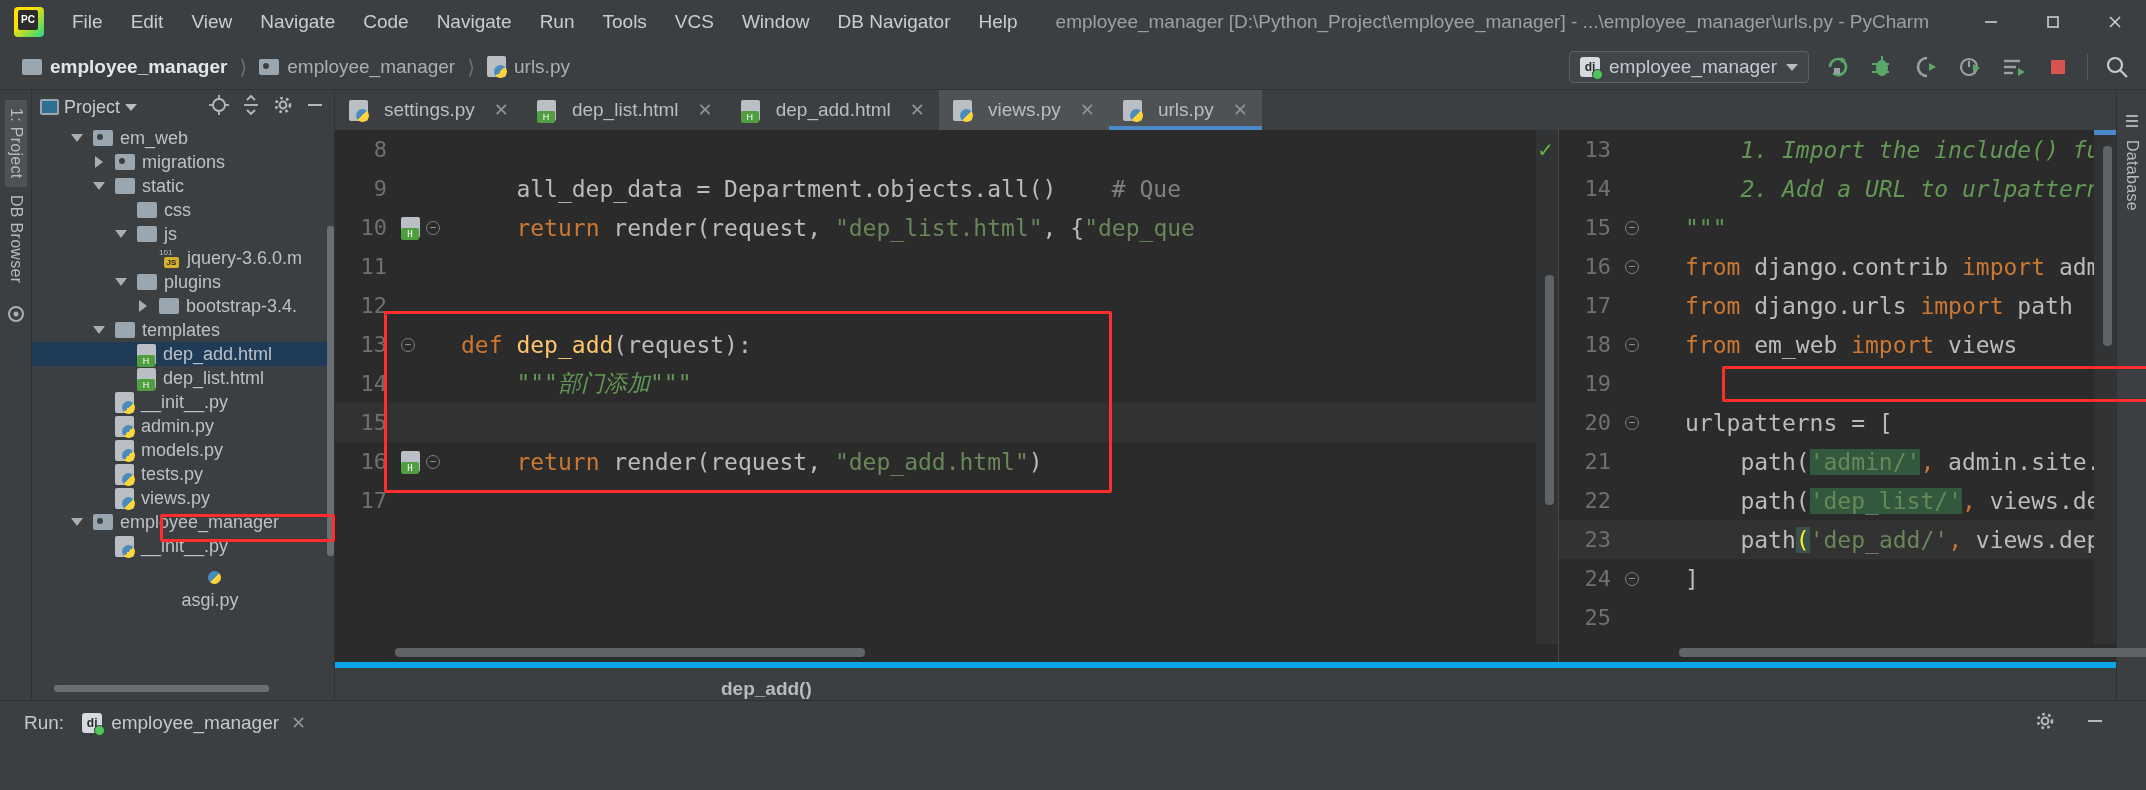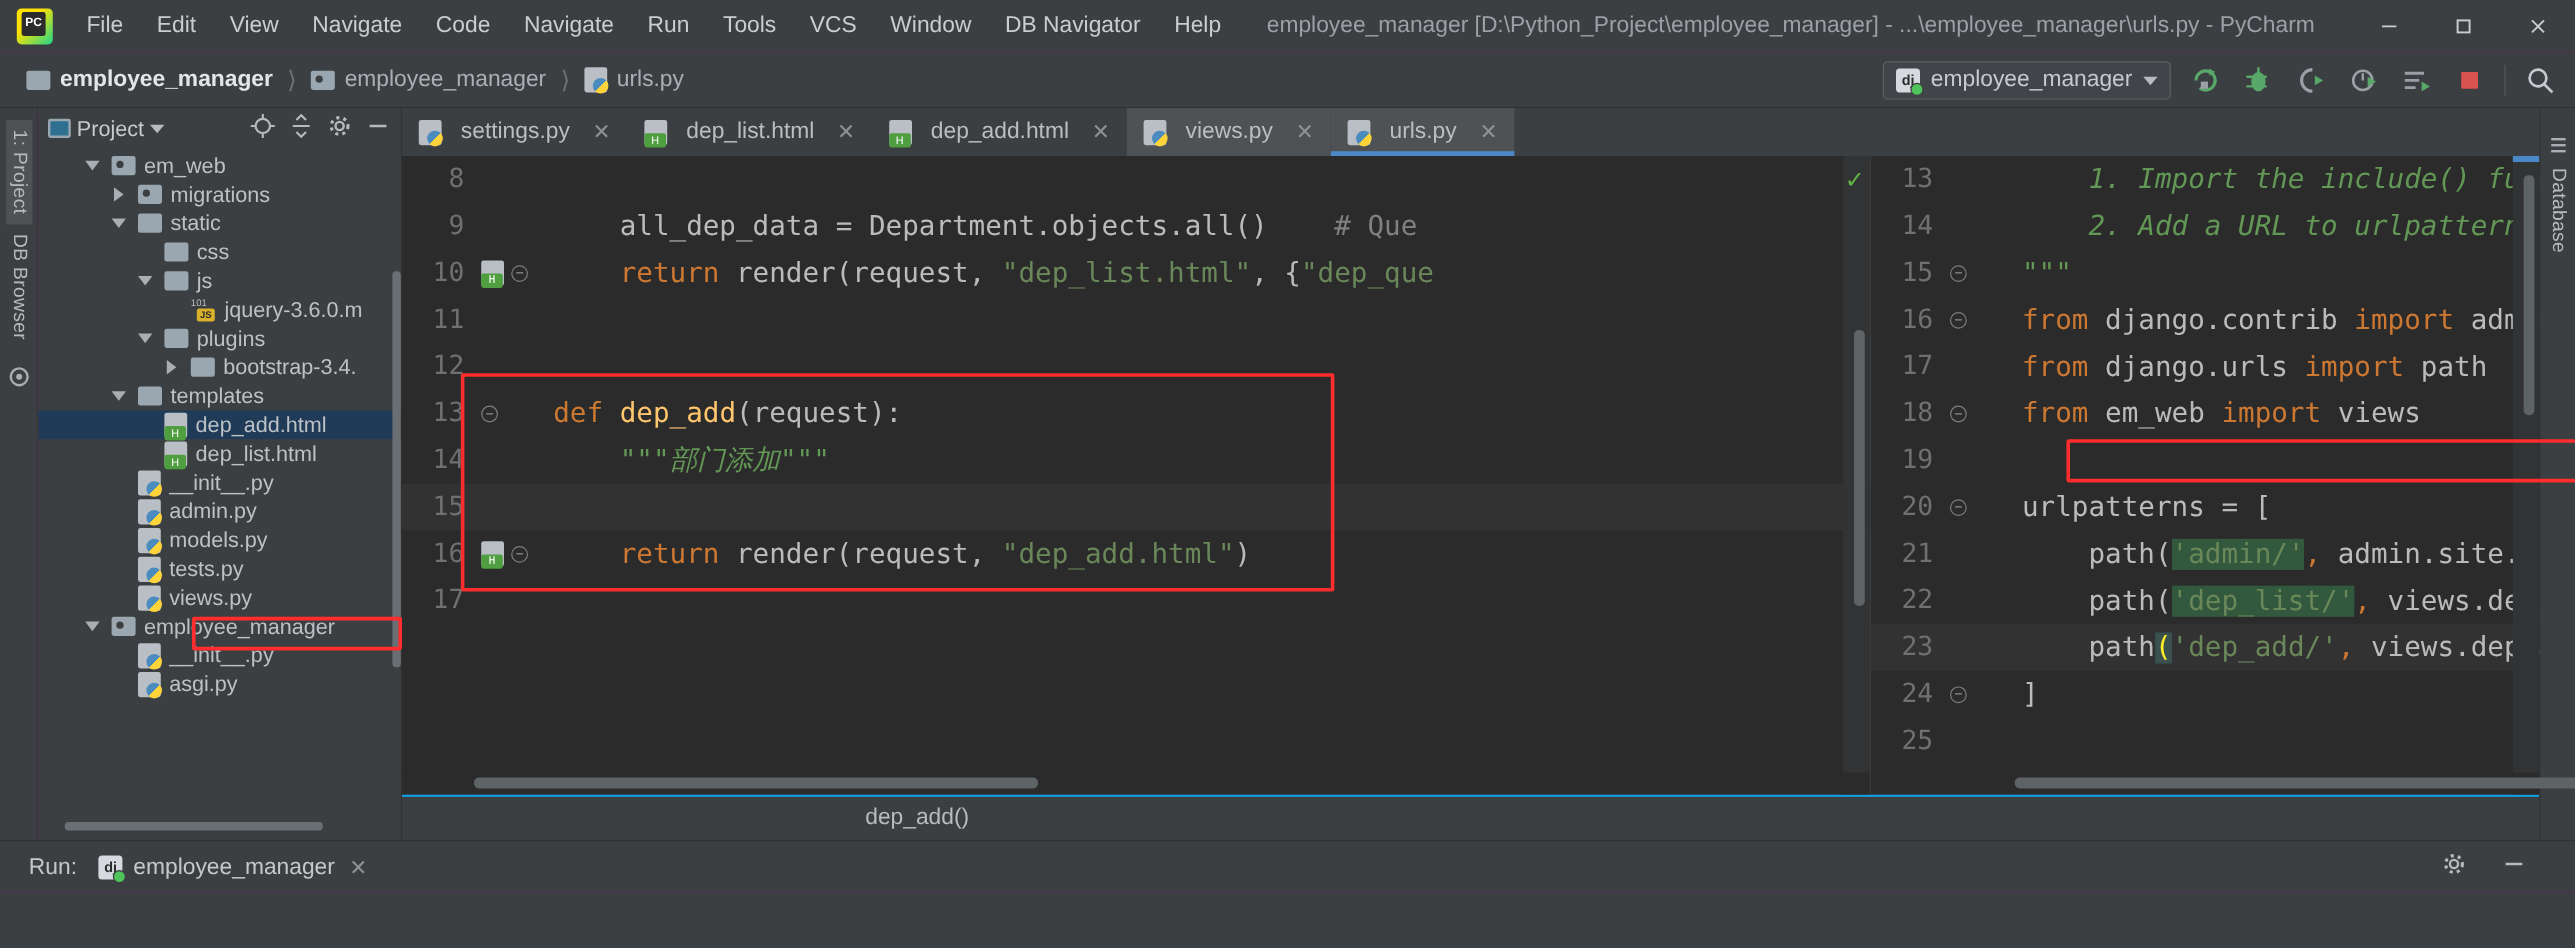--- a/index.html
+++ b/index.html
@@ -2,21 +2,21 @@
 <html><head>
 <meta charset="utf-8">
 <style>
   * { box-sizing: border-box; margin:0; padding:0; }
   html,body { background:#3c3f41; }
   body {
     width:2146px; height:790px;
     font-family:"Liberation Sans", sans-serif;
     color:#bbbbbb; overflow:hidden; position:relative;
   }
-  .app { width:2146px; height:744px; display:flex; flex-direction:column; background:#a21caf; }
+  .app { width:2146px; height:744px; display:flex; flex-direction:column; background:#0f172a; }
 
   
   .titlebar { height:44px; background:#3c3f41; display:flex; align-items:center; flex:0 0 44px; position:relative; }
   .pc-logo { width:30px; height:30px; margin:0 14px 0 14px; border-radius:4px;
      background:linear-gradient(135deg,#ffe100 0%,#ffe100 35%,#21d789 100%); position:relative; flex:0 0 auto;}
   .pc-logo:after{ content:"PC"; position:absolute; left:4px; top:3px; width:20px;height:20px;
      background:#2b2b2b; color:#fff; font-size:10px; font-weight:bold; line-height:20px; text-align:center; border-radius:2px;}
   .menu { display:flex; align-items:center; gap:0px; }
   .menu-item { font-size:19px; color:#c8cdd2; padding:4px 14px; white-space:nowrap; cursor:default; }
   .win-title { font-size:19px; color:#9aa0a6; margin-left:24px; white-space:nowrap; }
@@ -110,22 +110,22 @@
   .paren { background:#3b514d; color:#ffef28; }
 
   .hscroll { height:18px; background:#2b2b2b; position:relative; flex:0 0 18px;}
   .hthumb { position:absolute; height:9px; background:#5e6366; border-radius:4px; top:4px; }
   .vthumb { position:absolute; width:9px; background:#5e6366; border-radius:4px; right:4px;}
 
   .markerbar { position:absolute; right:0; top:0; bottom:0; width:22px; background:#313335; }
   .mk-ok { position:absolute; right:4px; top:8px; color:#62b543; font-size:20px; }
   .mk-blue { position:absolute; left:0; top:0; width:100%; height:5px; background:#4a88c7; }
 
-  .status { height:38px; background:#3c3f41; display:flex; align-items:center; padding-left:386px; flex:0 0 38px;
-            font-size:19px; color:#b6bbc0; border-top:2px solid #0ea5e9;}
+  .status { height:38px; background:#3c3f41; display:flex; align-items:flex-end; padding-left:386px; flex:0 0 38px;
+            font-size:19px; color:#b6bbc0; border-top:6px solid #0ea5e9;font-weight:bold;}
 
   
   .runrow { height:44px; background:#3c3f41; display:flex; align-items:center; gap:18px; padding-left:24px; flex:0 0 44px; border-top:1px solid #323232; position:relative;}
   .runlabel { font-size:19px; color:#c3c8cd; }
   .runtab { display:flex; align-items:center; gap:9px; font-size:19px; color:#c3c8cd; }
   .gear { position:absolute; right:90px; }
   .minus { position:absolute; right:40px; }
 
   
   .rstrip { width:30px; background:#3c3f41; border-left:1px solid #323232; display:flex; flex-direction:column; align-items:center; padding-top:8px; flex:0 0 30px;}
@@ -399,21 +399,21 @@
               <span class="tri down"></span>
             </span>
             <span class="ficon mod"></span>
             <span class="lbl">employee_manager</span>
           </div>
           <div class="row" style="padding-left: 58px;">
             <span class="tw"></span>
             <span class="pyicon"></span>
             <span class="lbl">__init__.py</span>
           </div>
-          <div class="row" style="padding-left: 58px;">
+          <div class="row" style="padding-left: 58px; flex-direction: column;">
             <span class="tw"></span>
             <span class="pyicon"></span>
             <span class="lbl">asgi.py</span>
           </div>
         </div>
       <div class="projscroll"></div>
       <div class="projscroll2"></div>
 
       <div class="annot" style="left:128px; top:424px; width:175px; height:28px;"></div>
     </div>

